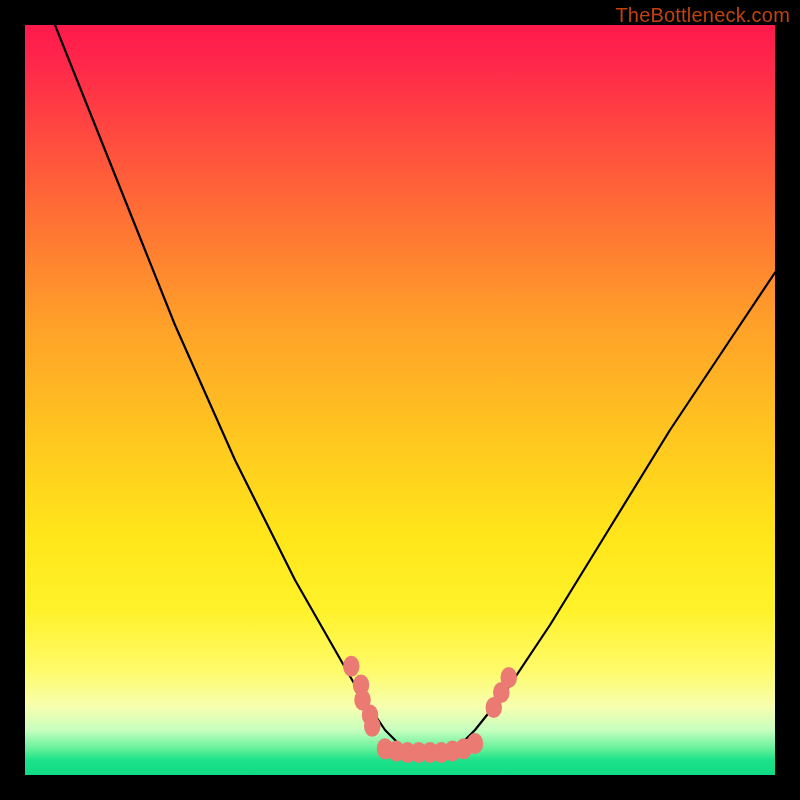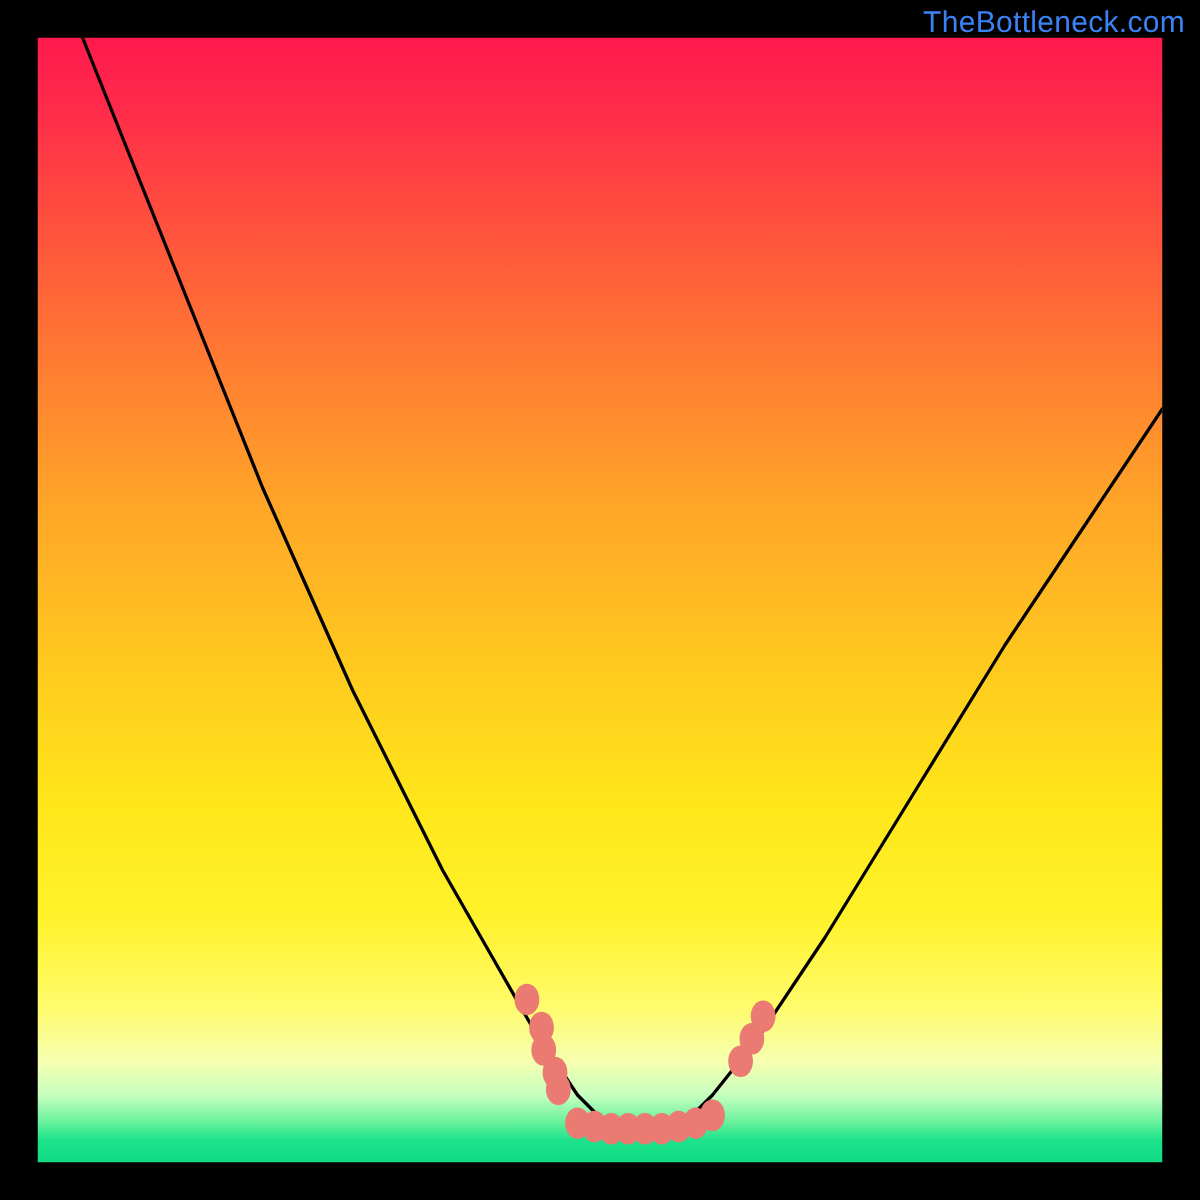--- a/index.html
+++ b/index.html
@@ -48,21 +48,21 @@
   svg.curve {
     position: absolute;
     inset: 0;
     width: 750px;
     height: 750px;
   }
   .watermark {
     position: absolute;
     top: 4px;
     right: 10px;
-    color: #3b82f6;
+    color: #c2410c;
     font-size: 20px;
     letter-spacing: 0.2px;
     user-select: none;
   }
 </style>
 </head>
 <body>
 
 <div class="frame">
   <div class="plot-area">

